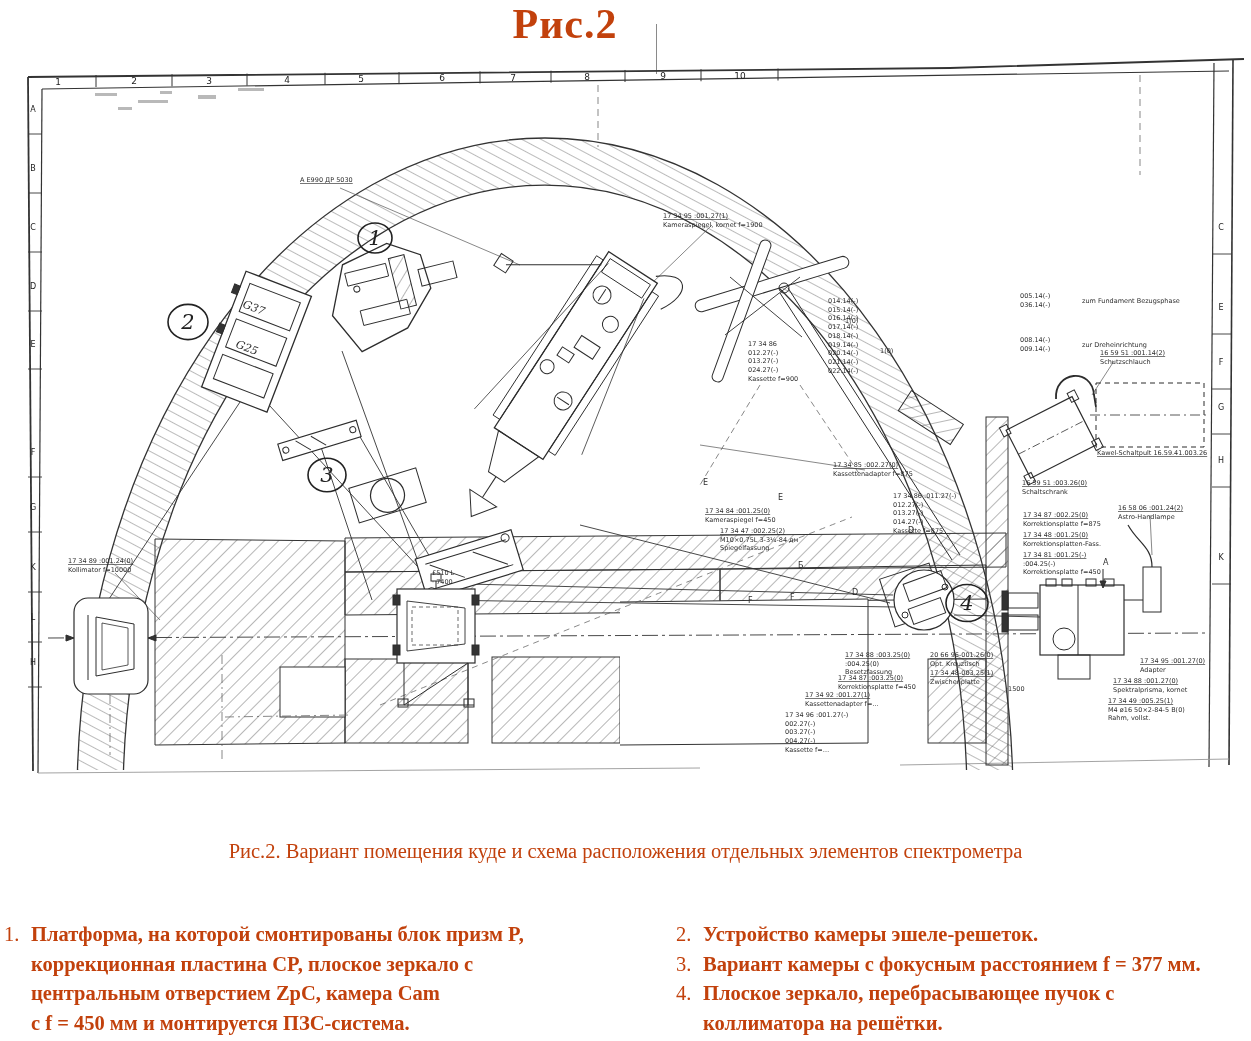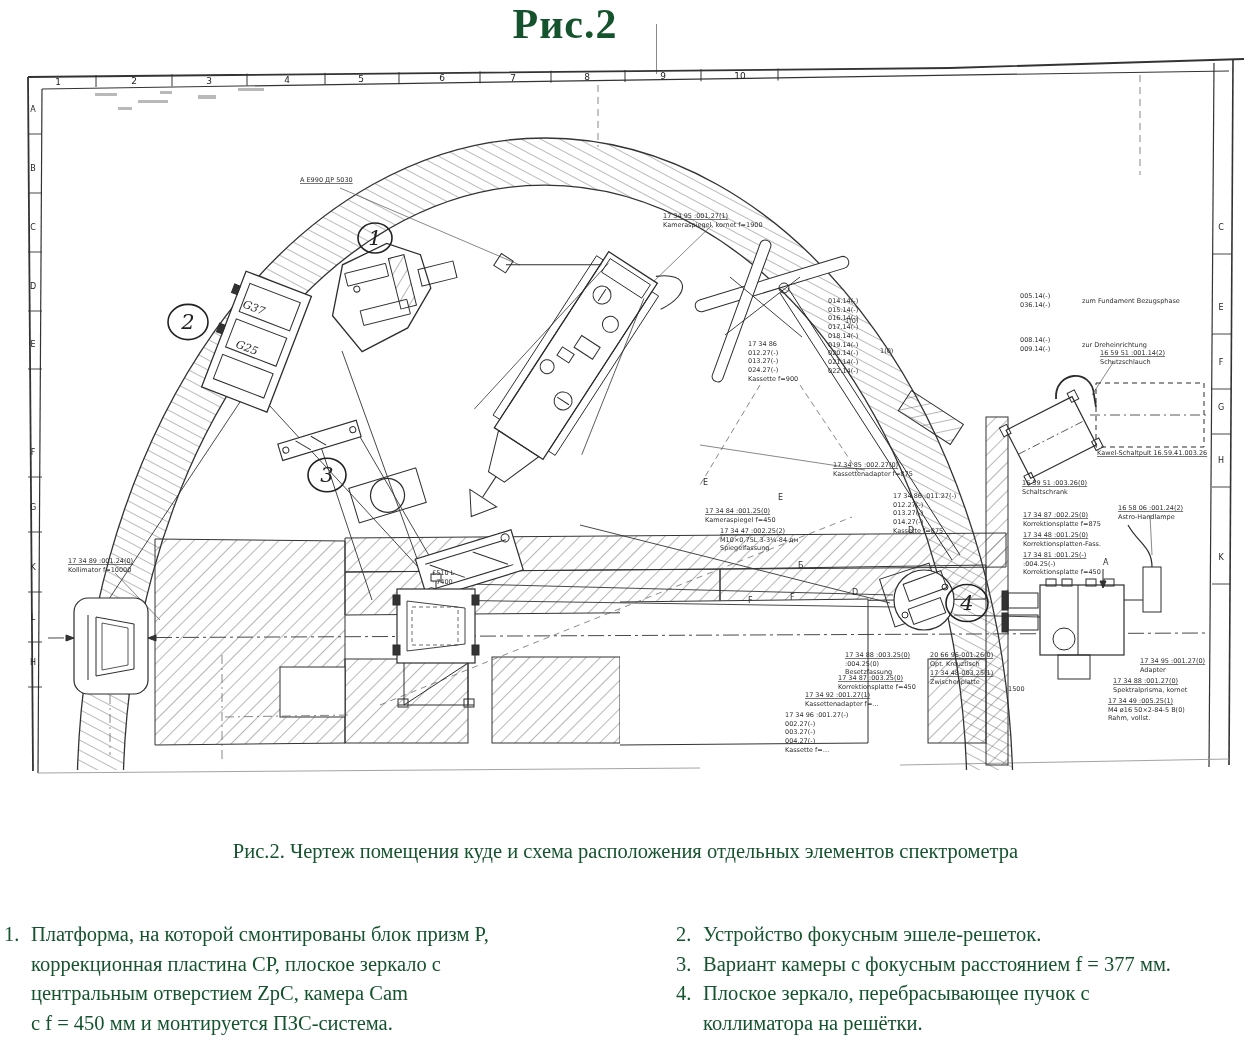--- a/index.html
+++ b/index.html
@@ -1,28 +1,28 @@
 <!DOCTYPE html>
 <html><head>
 <meta charset="utf-8">
 <style>
   html,body{margin:0;padding:0;background:#fff;}
   .page{position:relative;width:1251px;height:1041px;background:#ffffff;overflow:hidden;
-        font-family:"Liberation Serif", serif;color:#14532d;}
+        font-family:"Liberation Serif", serif;color:#c2410c;}
   .fig-title{position:absolute;left:430px;top:0px;width:270px;text-align:center;
              font-size:42px;font-weight:bold;letter-spacing:1px;}
   .title-rule{position:absolute;left:656px;top:24px;width:1px;height:50px;background:#8a8a8a;}
   .caption{position:absolute;left:0;top:836px;width:1251px;text-align:center;
            font-size:20.5px;line-height:30px;}
   .legend{position:absolute;top:920px;font-size:20.5px;line-height:29.5px;}
   .legend.lcol{left:4px;width:660px;}
   .legend.rcol{left:676px;width:575px;}
   .leg-item{display:flex;align-items:flex-start;}
   .leg-item .num{flex:0 0 27px;}
-  .leg-item .txt{flex:1;}
+  .leg-item .txt{flex:1;font-weight:bold;}
   svg text{font-family:"DejaVu Sans", sans-serif;}
   .annot{fill:#2d2d2d;}
   .scriptlbl{font-family:"DejaVu Serif", serif;font-style:italic;}
   .markernum{font-family:"DejaVu Serif", serif;font-style:italic;}
 </style>
 </head>
 <body>
 
 <div class="page">
 
@@ -491,33 +491,33 @@
         <g transform="rotate(21 242 252)">
           <text x="242" y="252" font-size="11" class="annot scriptlbl">G37</text>
         </g>
         <g transform="rotate(21 235 292)">
           <text x="235" y="292" font-size="11" class="annot scriptlbl">G25</text>
         </g>
       </g>
   </svg>
 
   <div class="caption">
-    <div>Рис.2. Чертеж помещения куде и схема расположения отдельных элементов спектрометра</div>
+    <div>Рис.2. Вариант помещения куде и схема расположения отдельных элементов спектрометра</div>
   </div>
 
   <div class="legend lcol">
     <div class="leg-item">
         <span class="num">1.</span>
         <span class="txt">Платформа, на которой смонтированы блок призм P,<br>коррекционная пластина CP, плоское зеркало с<br>центральным отверстием ZpC, камера Cam<br>с f = 450 мм и монтируется ПЗС-система.</span>
       </div>
   </div>
   <div class="legend rcol">
     <div class="leg-item">
         <span class="num">2.</span>
-        <span class="txt">Устройство фокусным эшеле-решеток.</span>
+        <span class="txt">Устройство камеры эшеле-решеток.</span>
       </div>
     <div class="leg-item">
         <span class="num">3.</span>
         <span class="txt">Вариант камеры с фокусным расстоянием f = 377 мм.</span>
       </div>
     <div class="leg-item">
         <span class="num">4.</span>
         <span class="txt">Плоское зеркало, перебрасывающее пучок с<br>коллиматора на решётки.</span>
       </div>
   </div>

